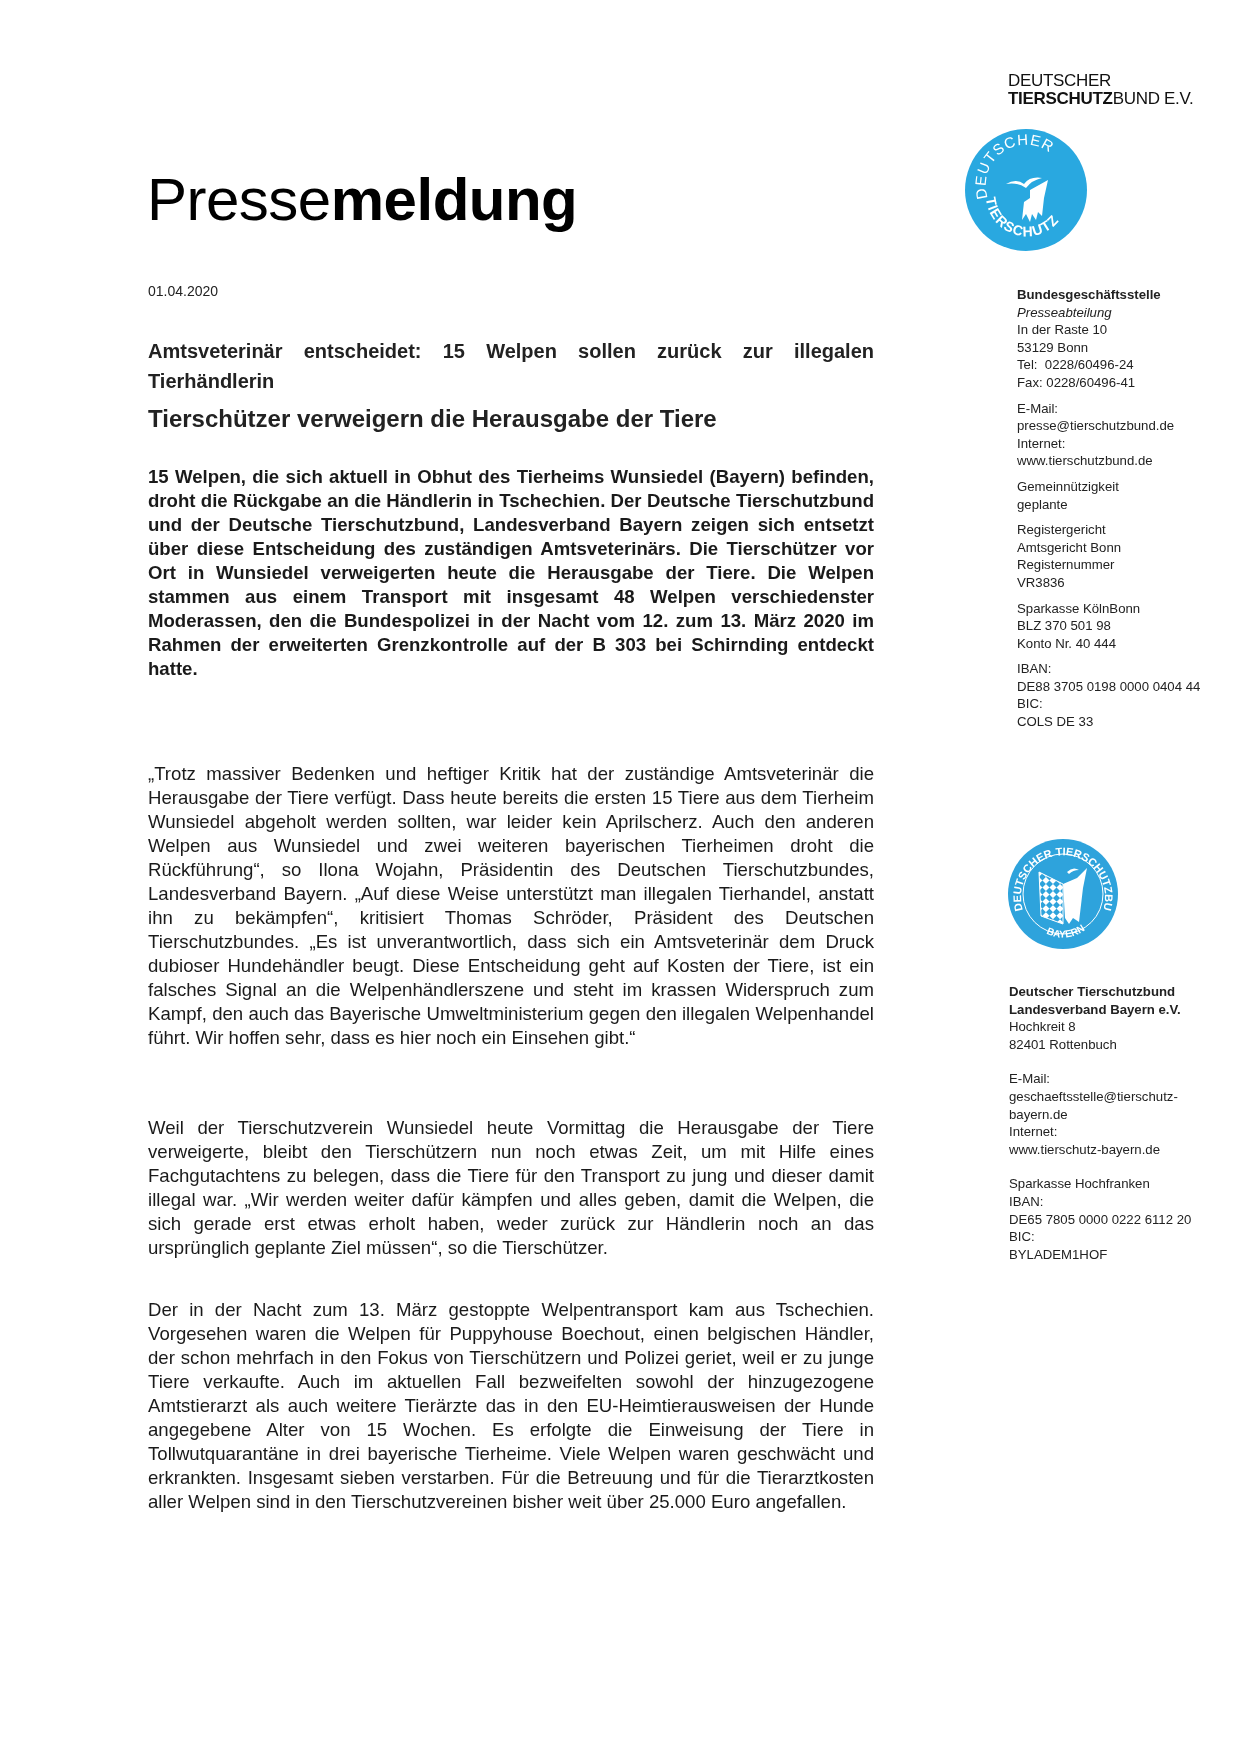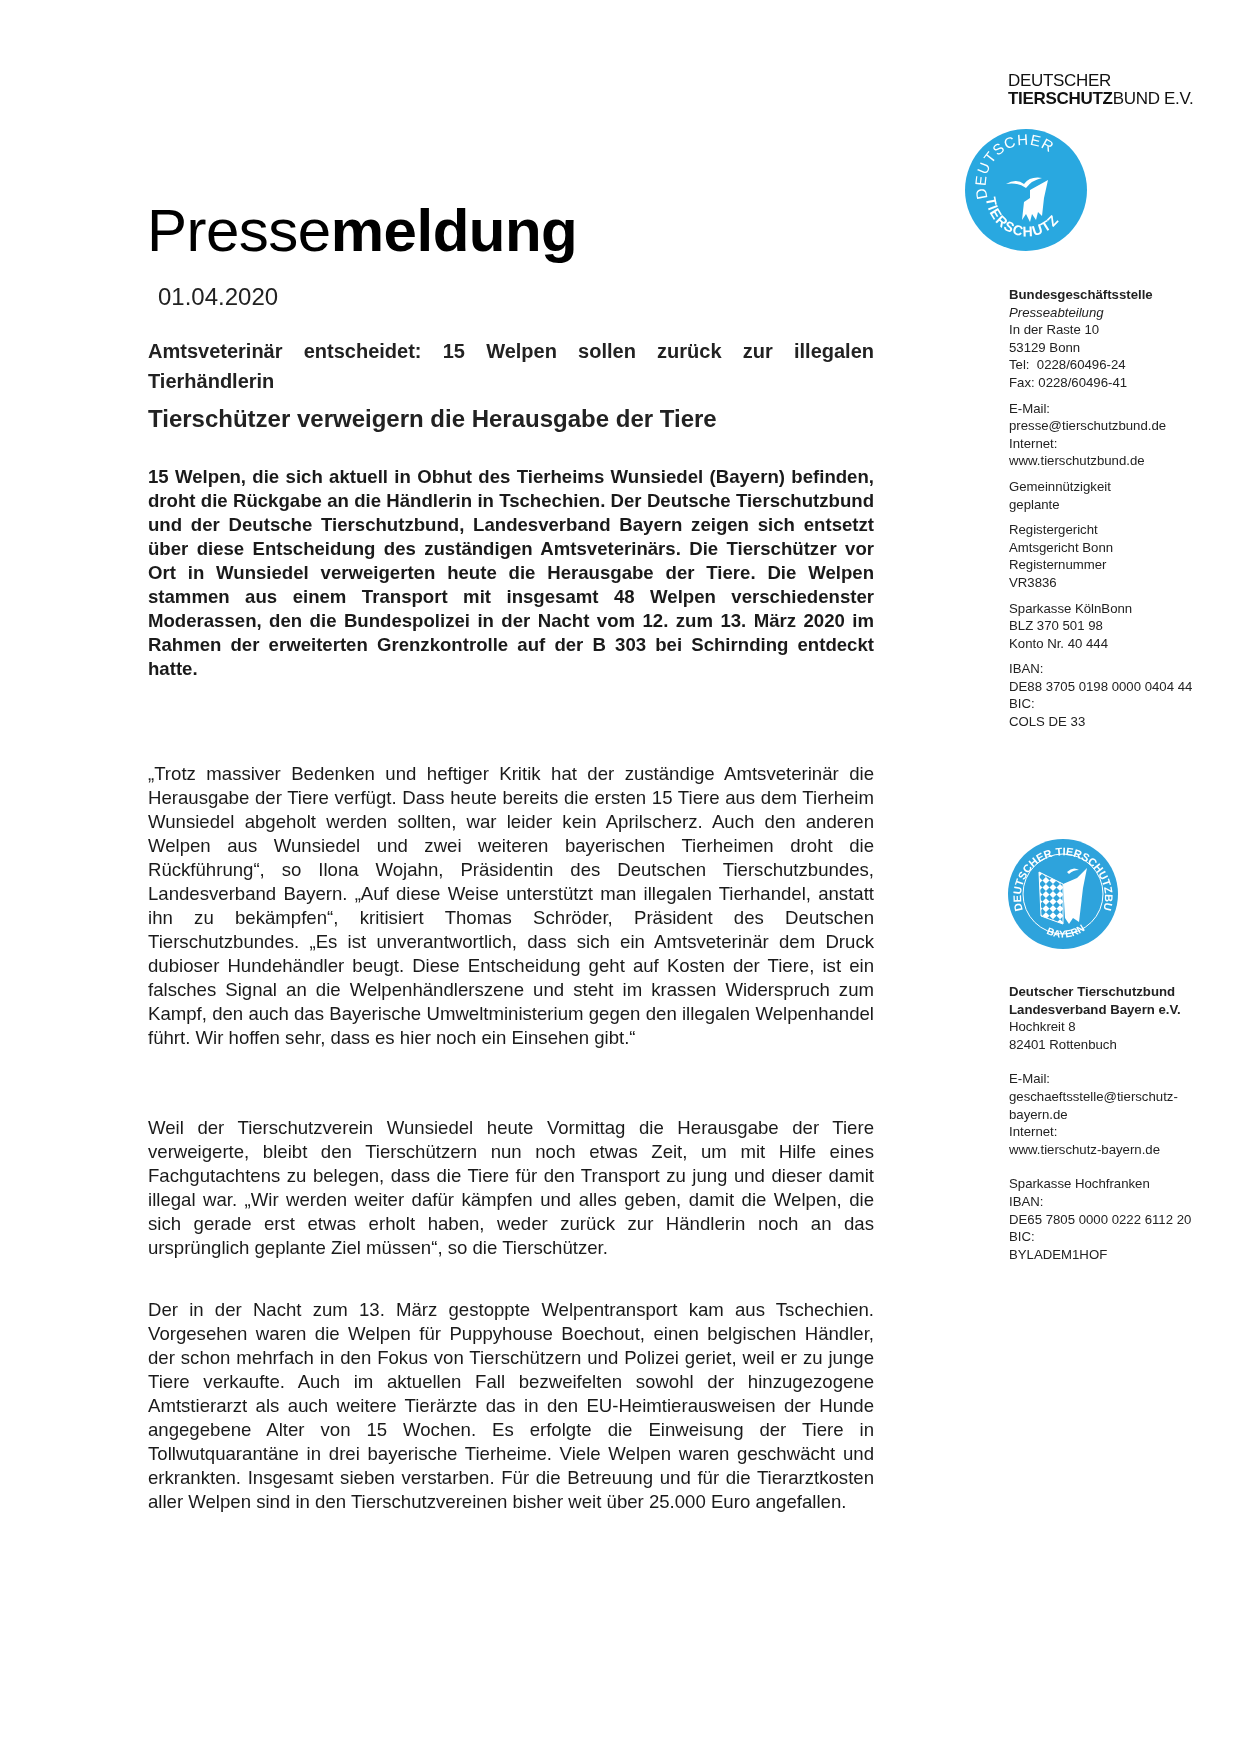--- a/index.html
+++ b/index.html
@@ -1,20 +1,20 @@
 <!DOCTYPE html>
 <html><head>
 <meta charset="utf-8">
 <style>
   html, body { margin: 0; padding: 0; background: #ffffff; }
   body { width: 1239px; height: 1754px; position: relative; overflow: hidden;
          font-family: "Liberation Sans", "DejaVu Sans", sans-serif; color: #111; }
-  .title { position: absolute; left: 147px; top: 195px; font-size: 60px; line-height: 72px; letter-spacing: -0.5px; color: #000; white-space: nowrap; }
+  .title { position: absolute; left: 147px; top: 164px; font-size: 60px; line-height: 72px; letter-spacing: -0.5px; color: #000; white-space: nowrap; }
   .title .bold { font-weight: bold; }
-  .date { position: absolute; left: 148px; top: 283px; font-size: 24px; color: #222; margin-left: 10px; }
+  .date { position: absolute; left: 148px; top: 283px; font-size: 14px; color: #222; }
   .headline { position: absolute; left: 148px; top: 336px; width: 726px; font-size: 20px; line-height: 30px; text-align: justify; font-weight: bold; color: #222; }
   .subline { position: absolute; left: 148px; top: 405px; font-size: 24px; font-weight: bold; color: #222; }
   .para { position: absolute; left: 148px; width: 726px; font-size: 18.6px; line-height: 24px; text-align: justify; color: #1a1a1a; }
   .para.bold { font-weight: bold; }
   .p1 { top: 465px; }
   .p2 { top: 742px; margin-top: 20px; }
   .p3 { top: 1116px; }
   .p4 { top: 1298px; }
 
   .sidebar { position: absolute; left: 1009px; font-size: 13.2px; line-height: 17.6px; color: #222; }
@@ -63,21 +63,21 @@
 <div class="date">01.04.2020</div>
 
 <div class="headline">Amtsveterinär entscheidet: 15 Welpen sollen zurück zur illegalen Tierhändlerin</div>
 <div class="subline">Tierschützer verweigern die Herausgabe der Tiere</div>
 
 <div class="para bold p1">15 Welpen, die sich aktuell in Obhut des Tierheims Wunsiedel (Bayern) befinden, droht die Rückgabe an die Händlerin in Tschechien. Der Deutsche Tierschutzbund und der Deutsche Tierschutzbund, Landesverband Bayern zeigen sich entsetzt über diese Entscheidung des zuständigen Amtsveterinärs. Die Tierschützer vor Ort in Wunsiedel verweigerten heute die Herausgabe der Tiere. Die Welpen stammen aus einem Transport mit insgesamt 48 Welpen verschiedenster Moderassen, den die Bundespolizei in der Nacht vom 12. zum 13. März 2020 im Rahmen der erweiterten Grenzkontrolle auf der B 303 bei Schirnding entdeckt hatte.</div>
 <div class="para p2">„Trotz massiver Bedenken und heftiger Kritik hat der zuständige Amtsveterinär die Herausgabe der Tiere verfügt. Dass heute bereits die ersten 15 Tiere aus dem Tierheim Wunsiedel abgeholt werden sollten, war leider kein Aprilscherz. Auch den anderen Welpen aus Wunsiedel und zwei weiteren bayerischen Tierheimen droht die Rückführung“, so Ilona Wojahn, Präsidentin des Deutschen Tierschutzbundes, Landesverband Bayern. „Auf diese Weise unterstützt man illegalen Tierhandel, anstatt ihn zu bekämpfen“, kritisiert Thomas Schröder, Präsident des Deutschen Tierschutzbundes. „Es ist unverantwortlich, dass sich ein Amtsveterinär dem Druck dubioser Hundehändler beugt. Diese Entscheidung geht auf Kosten der Tiere, ist ein falsches Signal an die Welpenhändlerszene und steht im krassen Widerspruch zum Kampf, den auch das Bayerische Umweltministerium gegen den illegalen Welpenhandel führt. Wir hoffen sehr, dass es hier noch ein Einsehen gibt.“</div>
 <div class="para p3">Weil der Tierschutzverein Wunsiedel heute Vormittag die Herausgabe der Tiere verweigerte, bleibt den Tierschützern nun noch etwas Zeit, um mit Hilfe eines Fachgutachtens zu belegen, dass die Tiere für den Transport zu jung und dieser damit illegal war. „Wir werden weiter dafür kämpfen und alles geben, damit die Welpen, die sich gerade erst etwas erholt haben, weder zurück zur Händlerin noch an das ursprünglich geplante Ziel müssen“, so die Tierschützer.</div>
 <div class="para p4">Der in der Nacht zum 13. März gestoppte Welpentransport kam aus Tschechien. Vorgesehen waren die Welpen für Puppyhouse Boechout, einen belgischen Händler, der schon mehrfach in den Fokus von Tierschützern und Polizei geriet, weil er zu junge Tiere verkaufte. Auch im aktuellen Fall bezweifelten sowohl der hinzugezogene Amtstierarzt als auch weitere Tierärzte das in den EU-Heimtierausweisen der Hunde angegebene Alter von 15 Wochen. Es erfolgte die Einweisung der Tiere in Tollwutquarantäne in drei bayerische Tierheime. Viele Welpen waren geschwächt und erkrankten. Insgesamt sieben verstarben. Für die Betreuung und für die Tierarztkosten aller Welpen sind in den Tierschutzvereinen bisher weit über 25.000 Euro angefallen.</div>
 
-<div class="sidebar" style="top:286px;">
+<div class="sidebar" style="top:286px;margin-left:8px;">
   <div class="b">Bundesgeschäftsstelle</div>
   <div class="i">Presseabteilung</div>
   <div>In der Raste 10</div>
   <div>53129 Bonn</div>
   <div style="white-space:pre">Tel:  0228/60496-24</div>
   <div>Fax: 0228/60496-41</div>
   <div class="gap"></div>
   <div>E-Mail:</div>
   <div>presse@tierschutzbund.de</div>
   <div>Internet:</div>

